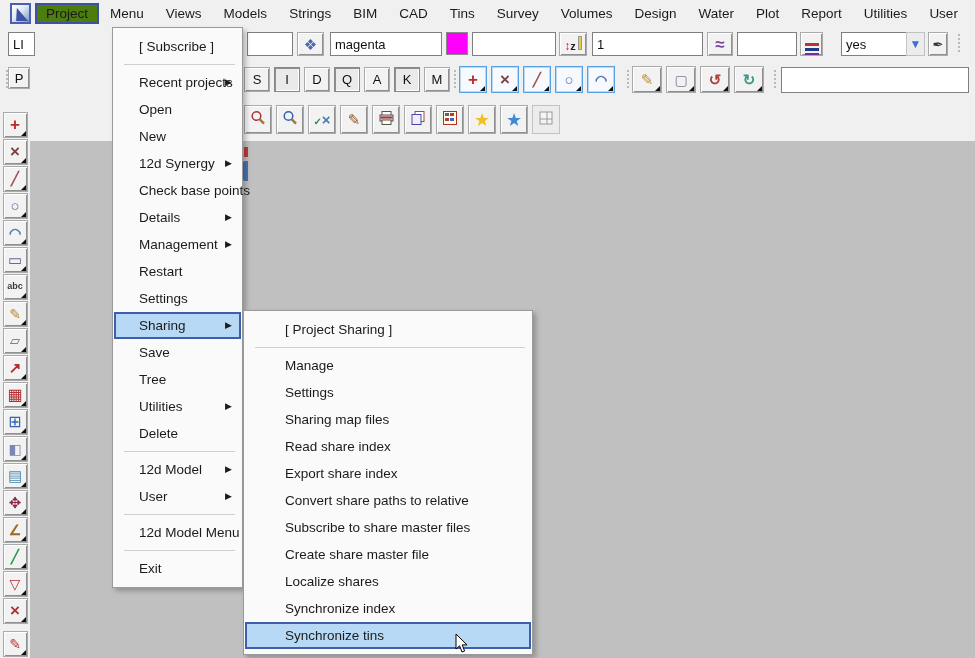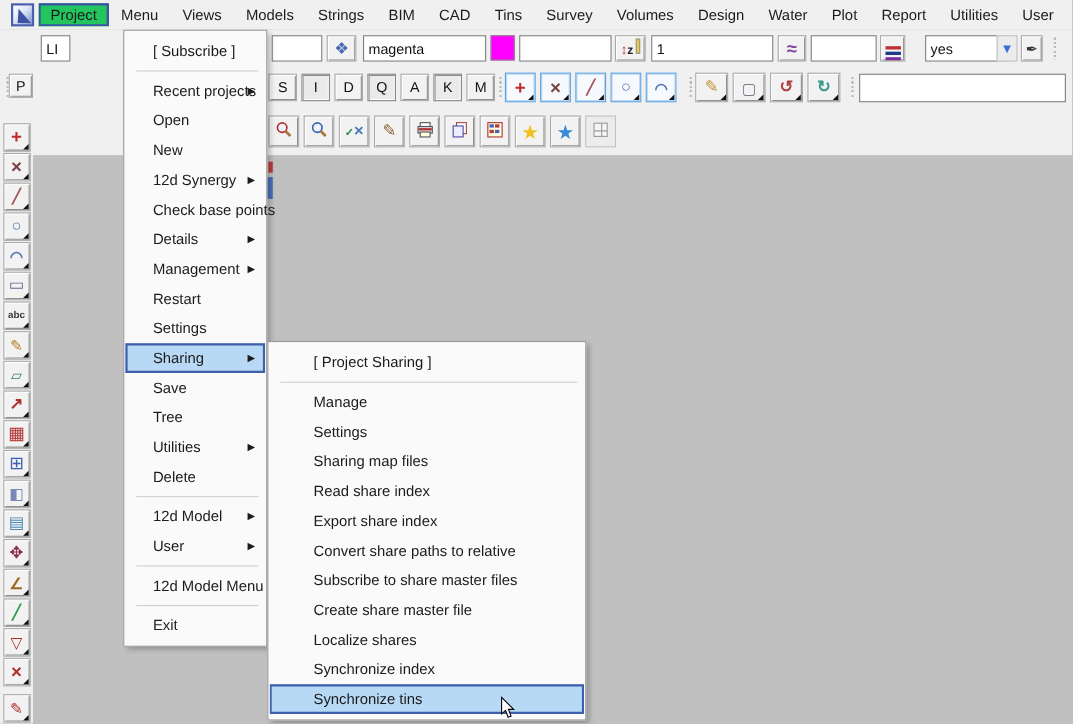--- a/index.html
+++ b/index.html
@@ -19,21 +19,21 @@
 
   .vgrip { width:5px; height:20px; margin:0 4px;
            background-image:repeating-linear-gradient(180deg,#b9b9b9 0 2px,transparent 2px 4px);
            background-size:2px 100%; background-repeat:repeat-y; background-position:1px 0; }
   .hgrip { width:20px; height:5px; margin:2px 0 6px 0;
            background-image:repeating-linear-gradient(90deg,#b9b9b9 0 2px,transparent 2px 4px);
            background-size:100% 2px; background-repeat:repeat-x; background-position:0 1px; }
 
   
   .mb-item { flex:0 0 auto; padding:3px 11px; font-size:13.5px; color:#1b1b1b; }
-  .mb-item.active { box-shadow:inset 0 0 0 2px #3f51a5; background:#22c55e; }
+  .mb-item.active { box-shadow:inset 0 0 0 2px #3f51a5; background:#4d7c0f; }
   .logo { width:21px; height:21px; margin:0 4px 0 2px; border:2px solid #4a5fae; background:
           linear-gradient(135deg,#ffffff 0%,#dfe8f5 45%,#7a96c8 100%); position:relative; flex:0 0 auto; }
   .logo:before { content:""; position:absolute; left:2px; bottom:1px; border-left:5px solid transparent;
           border-right:7px solid transparent; border-bottom:13px solid #3f51a5; transform:skewX(18deg); }
 
   
   .inp { position:absolute; top:5px; height:24px; background:#fff; border:1px solid #7f7f7f;
          font-family:"Liberation Sans",sans-serif; font-size:13px; padding:0 4px; color:#111; }
   .tool-btn { position:relative; display:flex; align-items:center; justify-content:center;
               background:#f2f2f2; border:1px solid #aaa;
@@ -99,21 +99,21 @@
       <div class="mb-item">Design</div>
       <div class="mb-item">Water</div>
       <div class="mb-item">Plot</div>
       <div class="mb-item">Report</div>
       <div class="mb-item">Utilities</div>
       <div class="mb-item">User</div>
       <div class="mb-item">Help</div>
     </div>
 
   <div class="bar" id="row2">
-    <input class="inp" style="left: 8px; width: 27px; margin-left: 29px;" value="LI">
+    <input class="inp" style="left: 8px; width: 27px;" value="LI">
     <input class="inp" style="left: 247px; width: 46px;" value="">
     <div class="tool-btn" style="left:297px; width:27px;">
         <span style="color: rgb(74, 106, 181); font-size: 15px; line-height: 1;">❖</span>
       </div>
     <input class="inp" style="left: 330px; width: 112px;" value="magenta">
     <div class="swatch" style="left: 446px; width: 22px; background: rgb(255, 0, 255);" id="magenta-swatch"></div>
     <input class="inp" style="left: 472px; width: 84px;" value="">
     <div class="tool-btn" style="left:559px; width:28px;">
         <span style="line-height: 1;"><span style="color:#c22;font-size:12px">↕</span><b style="color:#222;font-size:11px">z</b><span style="display:inline-block;width:4px;height:14px;background:#ecc93f;border:1px solid #999;margin-left:2px"></span></span>
       </div>

